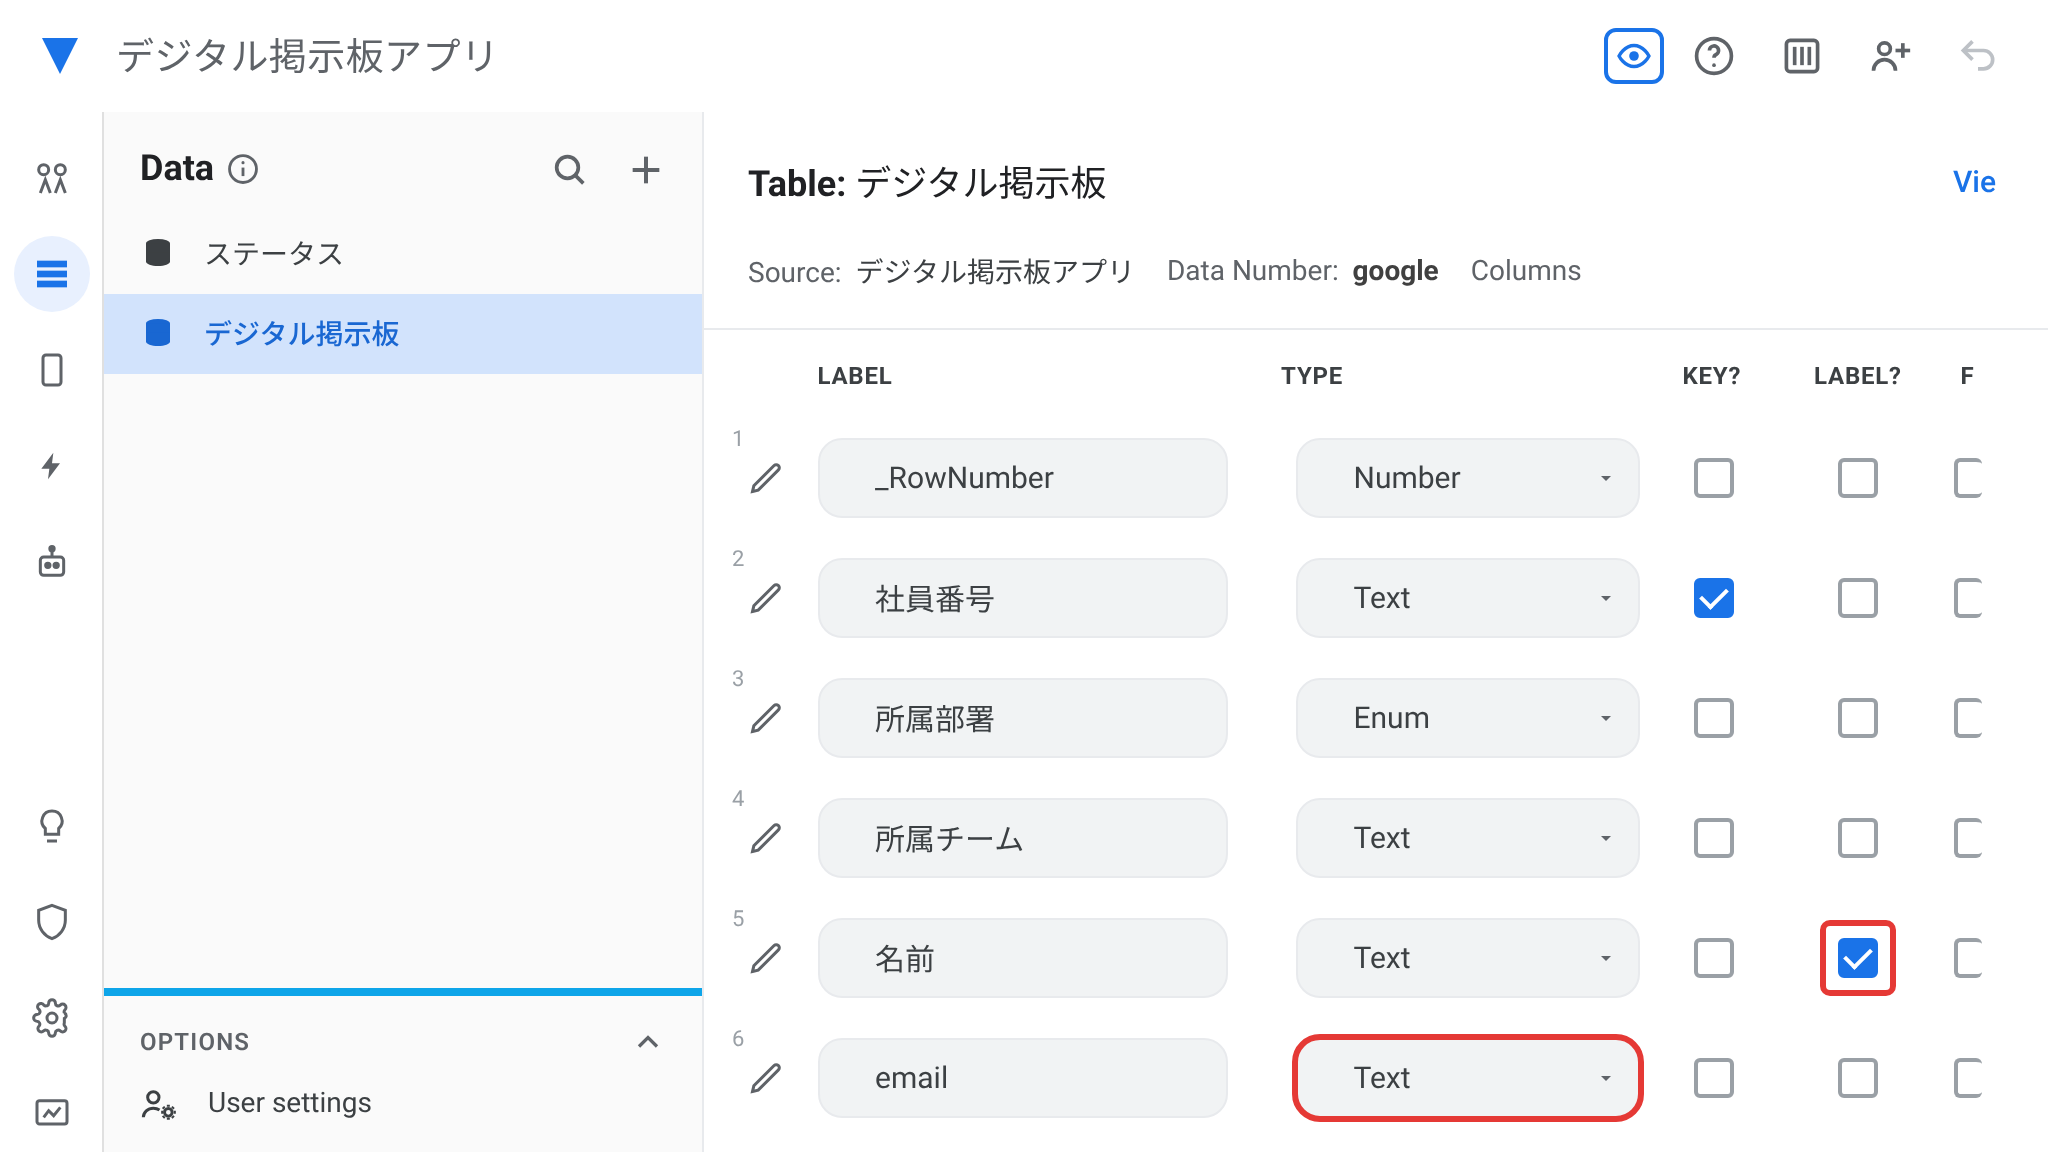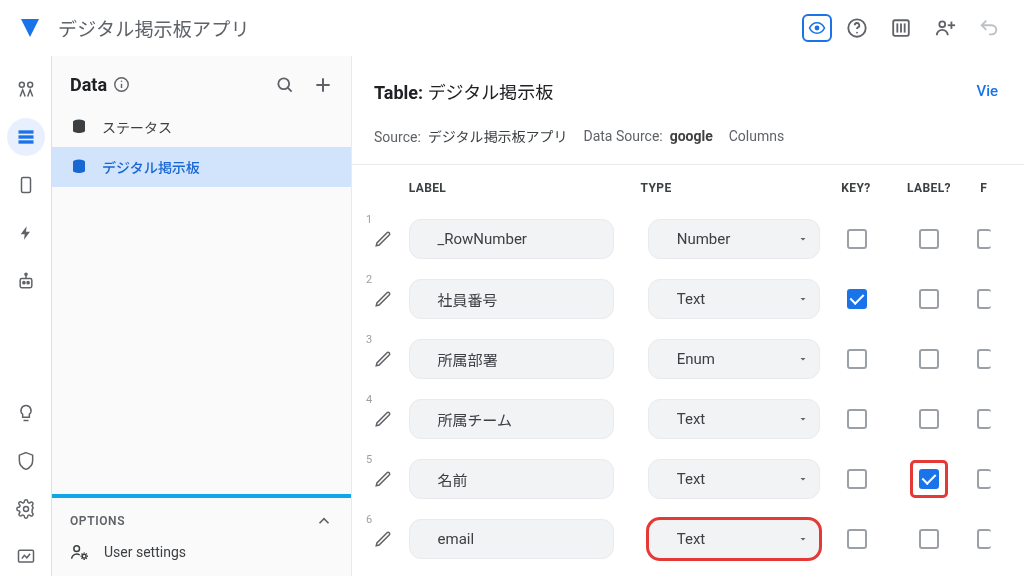--- a/index.html
+++ b/index.html
@@ -242,21 +242,21 @@
   <div class="main">
     <div class="main-head">
       <div class="table-h">
         <b>Table: </b><span>デジタル掲示板</span>
       </div>
       <div class="view-btn">Vie</div>
     </div>
 
     <div class="meta-row">
       <span><span>Source:</span>&nbsp;&nbsp;<span class="v">デジタル掲示板アプリ</span></span>
-      <span><span>Data Source:</span>&nbsp;&nbsp;<span class="bold">google</span></span>
+      <span><span>Data Number:</span>&nbsp;&nbsp;<span class="bold">google</span></span>
       <span>Columns</span>
     </div>
 
     <div class="grid">
       <div class="grid-head">
         <div class="col-edit"></div>
         <div class="col-name">LABEL</div>
         <div class="col-type">TYPE</div>
         <div class="col-key">KEY?</div>
         <div class="col-label">LABEL?</div>

